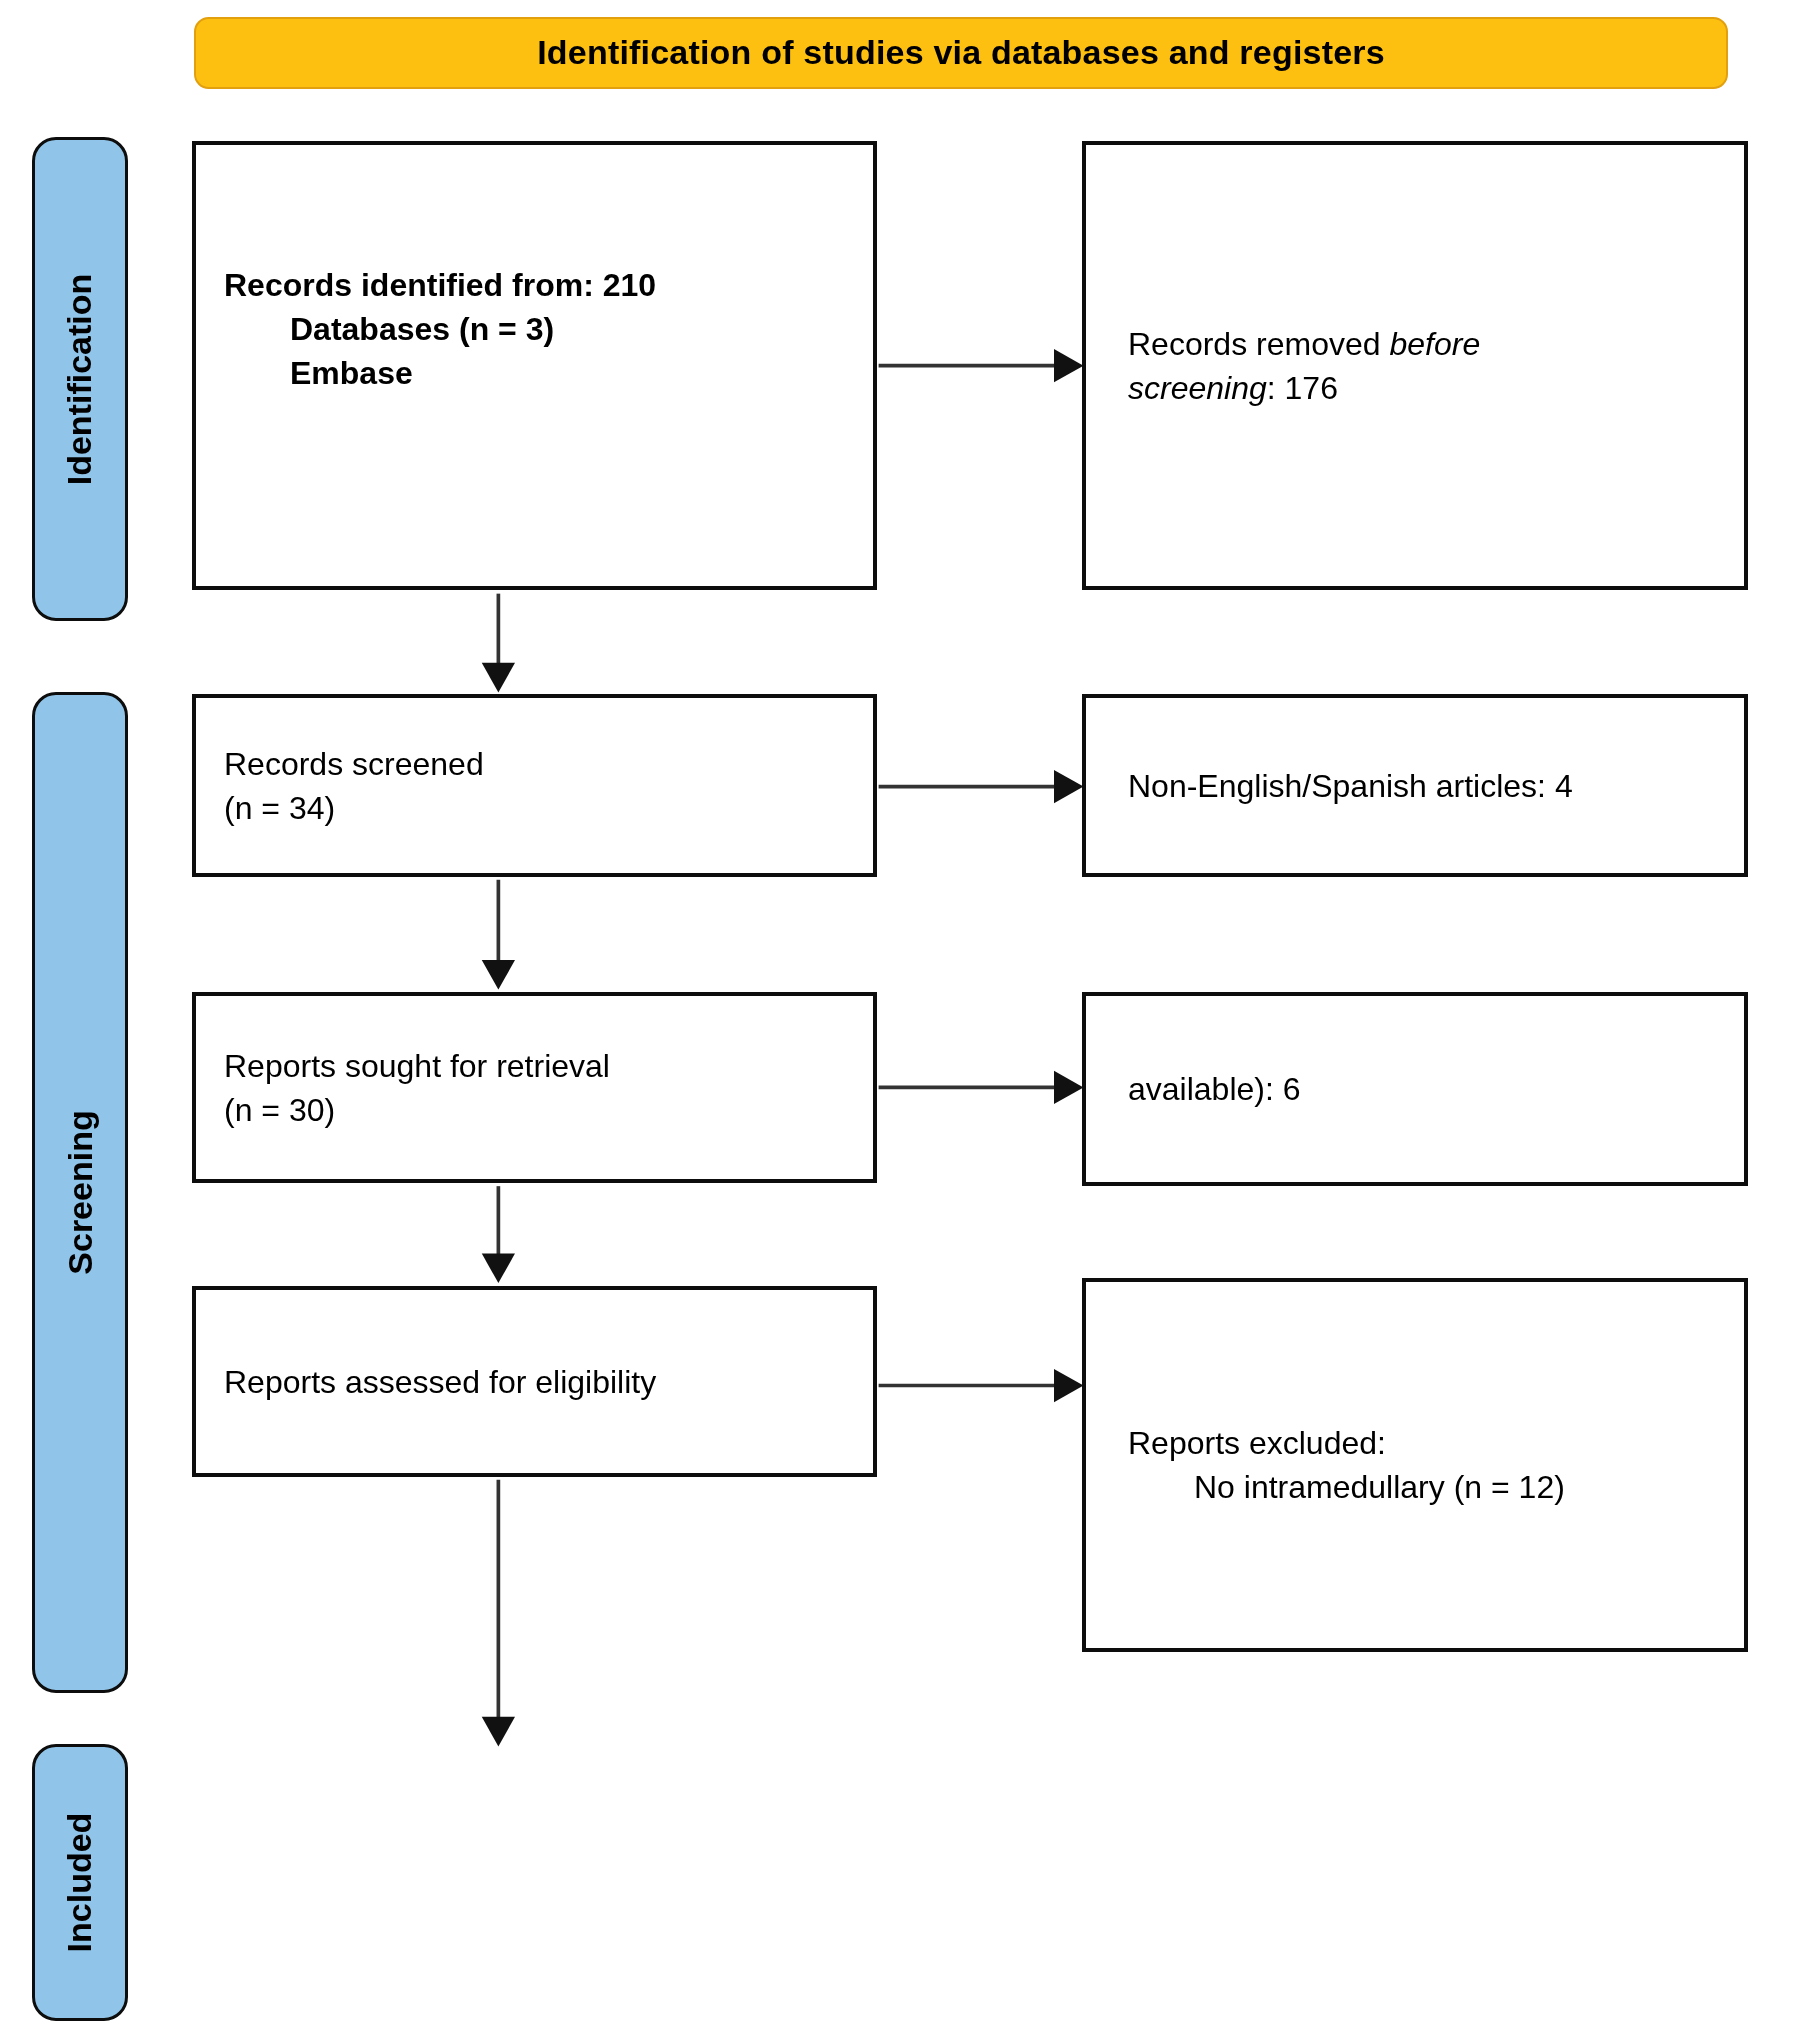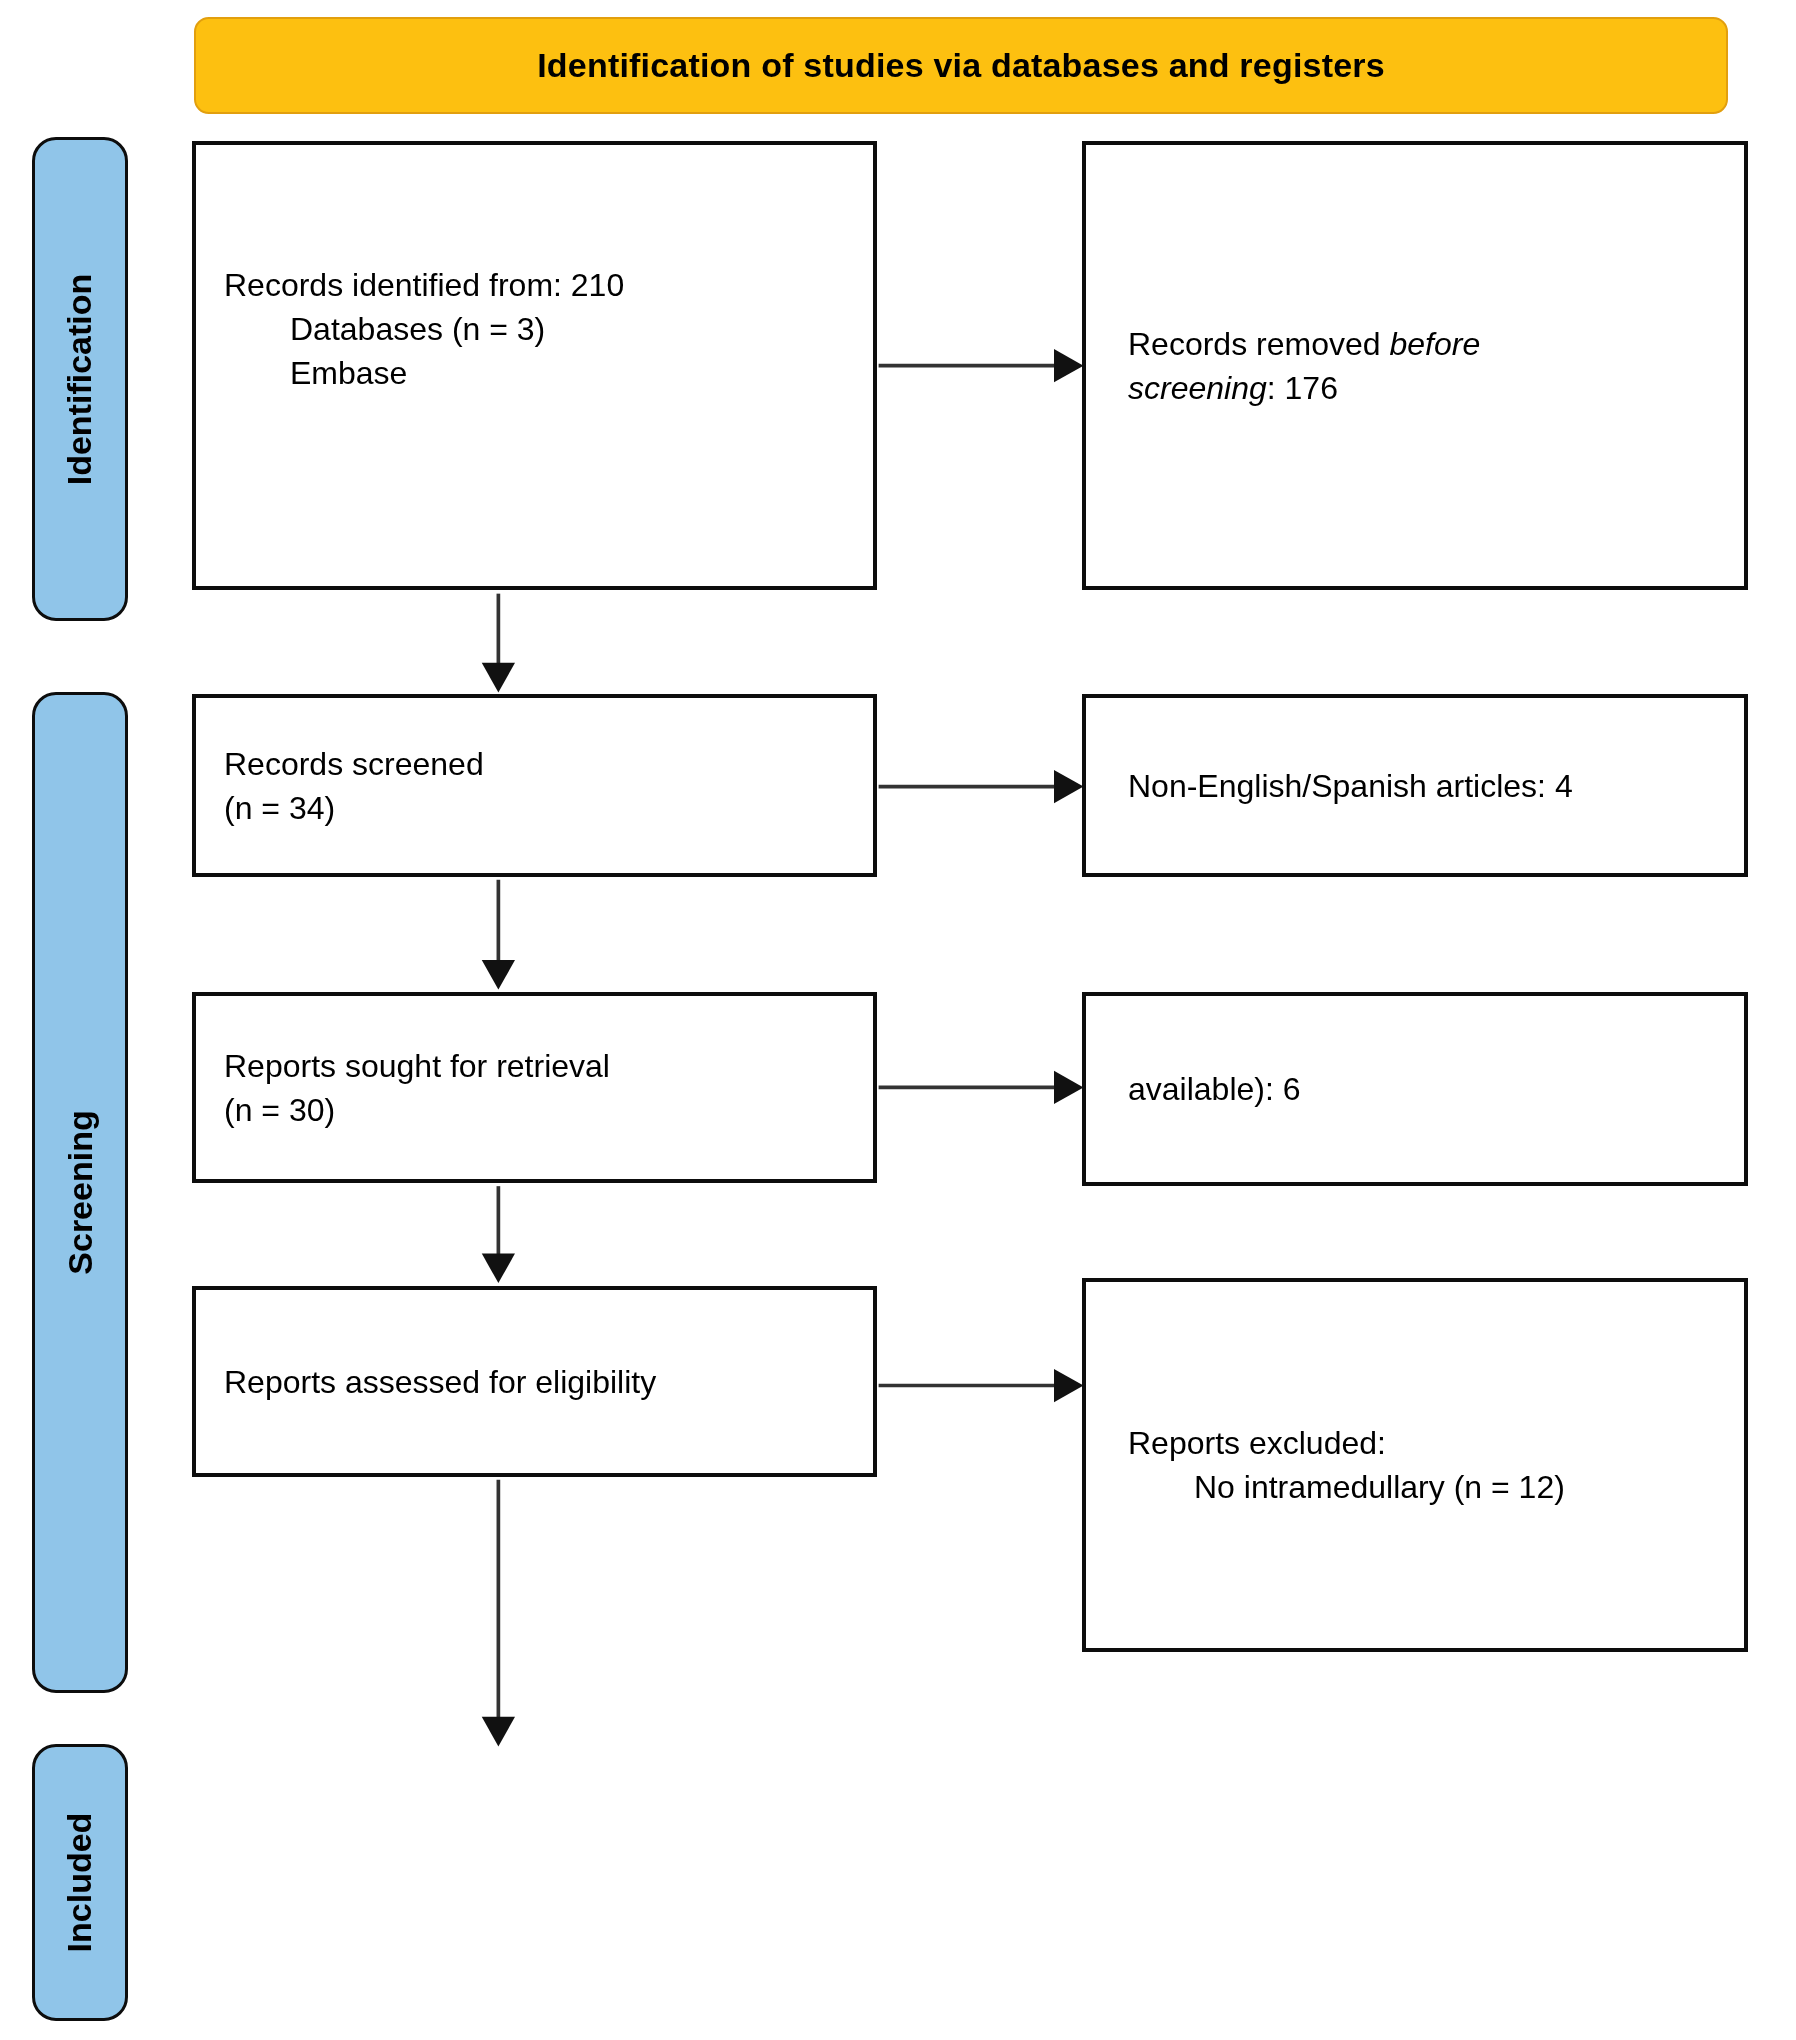--- a/index.html
+++ b/index.html
@@ -5,21 +5,21 @@
   * { margin:0; padding:0; box-sizing:border-box; }
   html,body { background:#ffffff; }
   body {
     width:1796px; height:2041px; position:relative;
     font-family:"Liberation Sans", sans-serif; color:#000;
   }
   .canvas { position:absolute; left:0; top:0; width:1796px; height:2041px; }
 
   
   .banner {
-    position:absolute; left:194px; top:16.6px; width:1534px; height:97px;
+    position:absolute; left:194px; top:16.6px; width:1534px; height:72px;
     background:var(--header-bg,#FDC010);
     border:2.8px solid var(--header-border,#E29F0E);
     border-radius:14.8px;
     display:flex; align-items:center; justify-content:center;
   }
   .banner-title { font-size:34px; font-weight:bold; letter-spacing:0.2px; }
 
   
   .stage {
     position:absolute; left:32px; width:96px;
@@ -33,21 +33,21 @@
   .stage-included       { top:1744px; height:277px; }
 
   
   .box {
     position:absolute; background:#fff; border:4.6px solid #0d0d0d;
     display:flex; flex-direction:column; justify-content:center;
     font-size:32px; line-height:44px;
   }
   .col-left  { left:192px;  width:685px; padding:0 18.5px 0 28px; }
   .col-right { left:1082px; width:666px; padding:0 18.5px 0 42px; }
-  .box-records-identified { top:141px;  height:449px; padding-bottom:74px; }
+  .box-records-identified { top:141px;  height:449px; padding-bottom:74px;font-weight:bold; }
   .box-records-removed    { top:141px;  height:449px; }
   .box-records-screened   { top:694px;  height:183px; }
   .box-non-english        { top:694px;  height:183px; }
   .box-reports-sought     { top:992px; height:191px; }
   .box-reports-excl-ft    { top:992px; height:194px; }
   .box-reports-assessed   { top:1286px; height:191px; }
   .box-reports-excluded   { top:1278px; height:374px; }
   .box-studies-included   { top:1749px; height:277px; padding-bottom:37px; }
 
   .line { display:block; }

